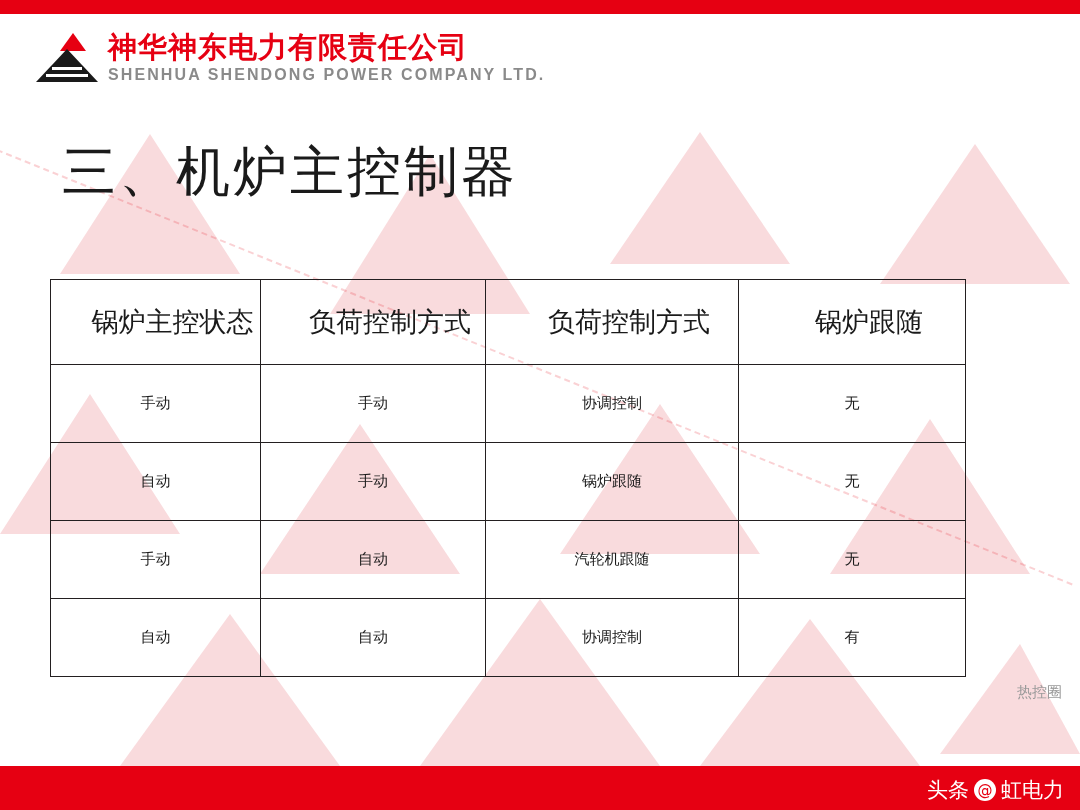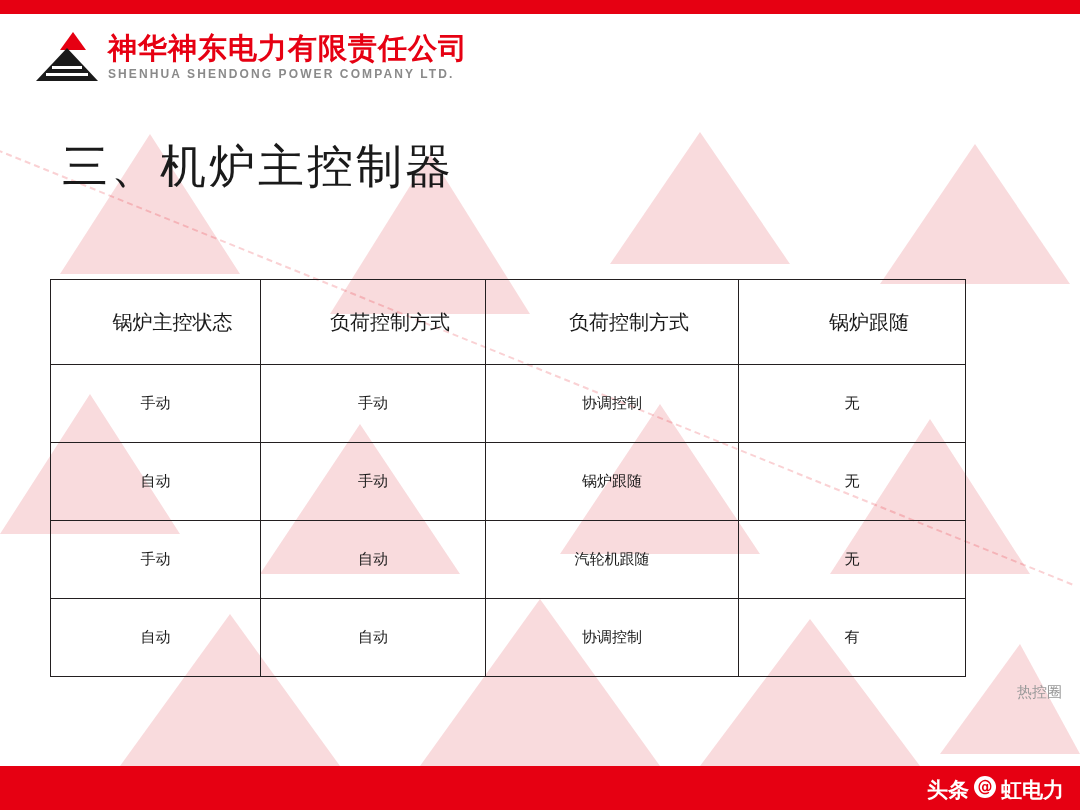--- a/index.html
+++ b/index.html
@@ -102,33 +102,33 @@
   .logo-text-zh {
     font-family: "DejaVu Sans", "Liberation Sans", sans-serif;
     font-size: 29px;
     font-weight: bold;
     color: #e60012;
     letter-spacing: 1px;
     line-height: 1.05;
   }
   .logo-text-en {
     font-family: "Liberation Sans", sans-serif;
-    font-size: 12px;
+    font-size: 16px;
     font-weight: bold;
     color: #8a8a8a;
     letter-spacing: 2.1px;
     margin-top: 4px;
   }
   
   .slide-title {
     position: absolute;
     left: 62px;
     top: 122px;
     font-family: "DejaVu Sans", "Liberation Sans", sans-serif;
-    font-size: 46px;
+    font-size: 54px;
     font-weight: normal;
     color: #1a1a1a;
     letter-spacing: 3px;
     white-space: nowrap;
   }
   
   .table-wrap {
     position: absolute;
     left: 50px;
     top: 265px;
@@ -145,46 +145,46 @@
     border: 1px solid #231f20;
     text-align: center;
     font-family: "DejaVu Sans", "Liberation Sans", sans-serif;
     color: #1a1a1a;
     font-size: 15px;
     font-weight: normal;
     padding: 0;
   }
   table.main-table th {
     height: 84px;
-    font-size: 20px;
+    font-size: 27px;
     padding-left: 34px;
   }
   table.main-table td {
     height: 77px;
   }
   
   .footer-byline {
     position: absolute;
     right: 18px;
     bottom: 64px;
     font-family: "DejaVu Sans", "Liberation Sans", sans-serif;
     font-size: 15px;
     color: #9a9a9a;
     white-space: nowrap;
   }
   .footer-brand {
     position: absolute;
     right: 16px;
     bottom: 6px;
     display: flex;
-    align-items: flex-start;
+    align-items: center;
     color: #ffffff;
     font-family: "DejaVu Sans", "Liberation Sans", sans-serif;
     font-size: 21px;
-    font-weight: bold;
+    font-weight: normal;
     white-space: nowrap;
   }
   .footer-brand .dot {
     display: inline-block;
     width: 22px;
     height: 22px;
     border-radius: 50%;
     background: #ffffff;
     color: #e60012;
     font-size: 15px;

